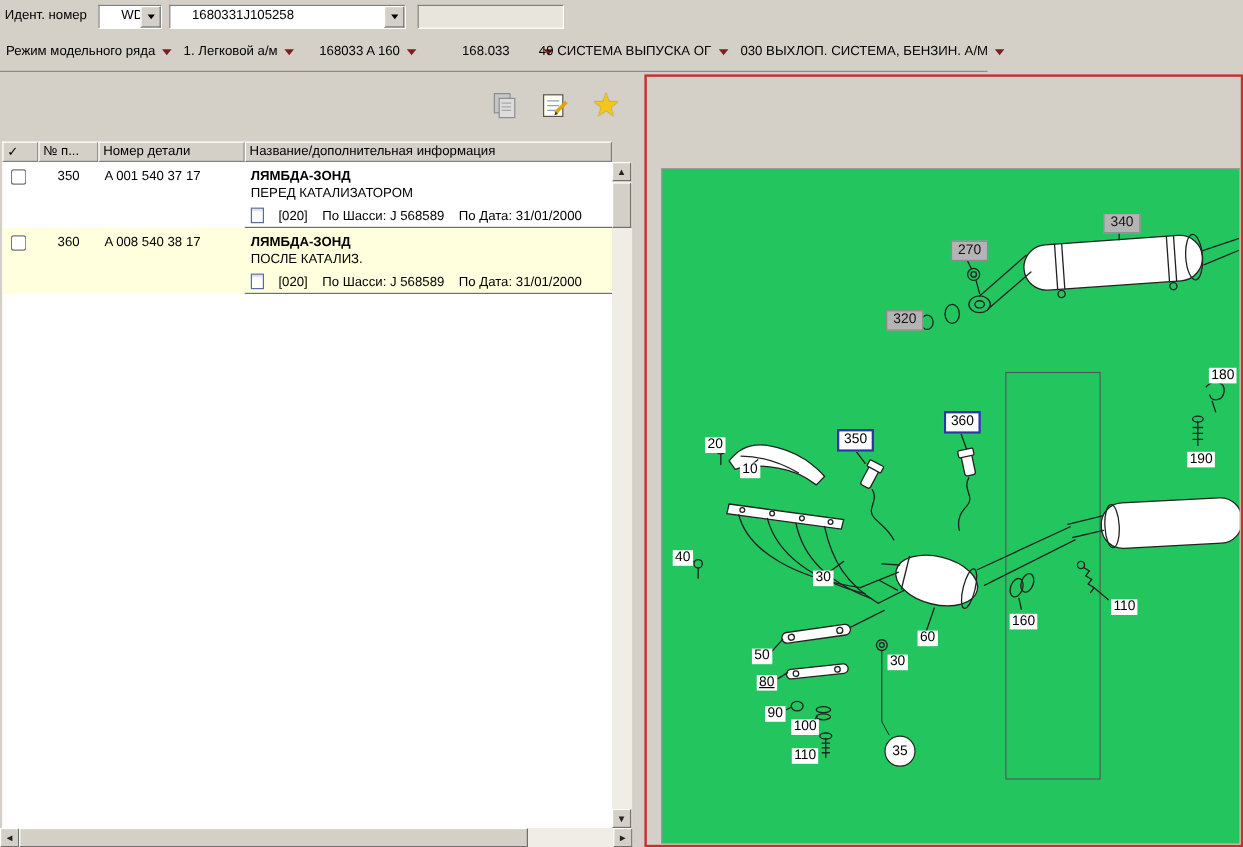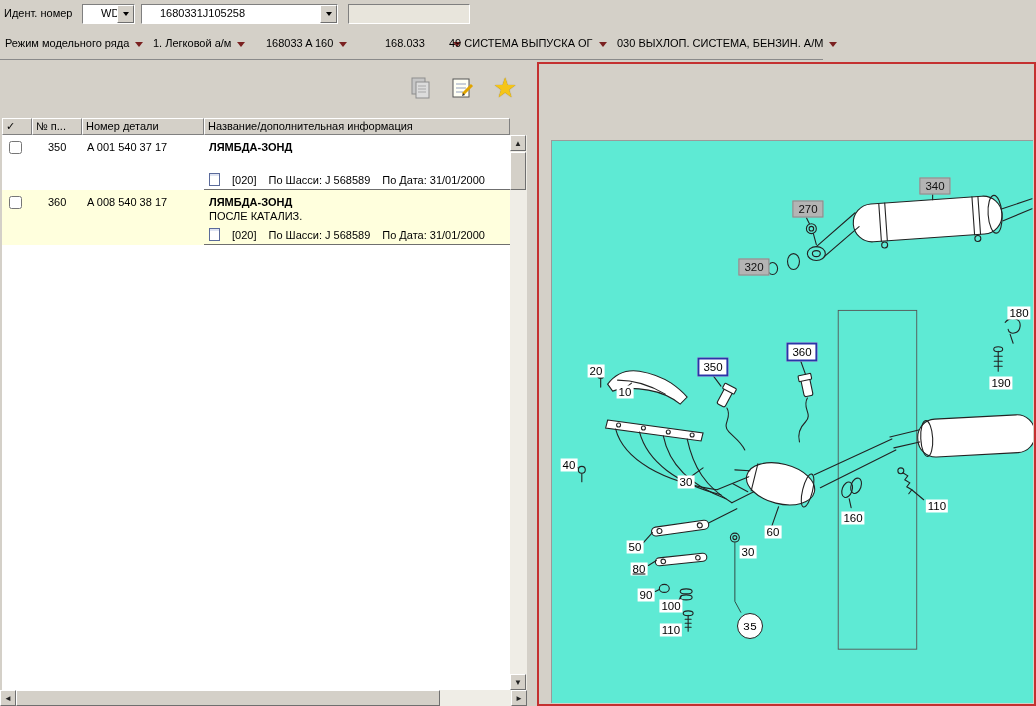--- a/index.html
+++ b/index.html
@@ -85,34 +85,34 @@
 
   
   .splitter { position:absolute; left:527px; top:60px; width:10px; height:646px; background:#d4d0c8; cursor:col-resize; }
 
   
   .panel-right {
     position:absolute; left:537px; top:62px; width:499px; height:644px;
     background:#d4d0c8; border:2px solid #c43030;
   }
   .diagram-canvas {
-    position:absolute; left:12px; top:76px; right:1px; bottom:1px; background:#5eead4;
+    position:absolute; left:12px; top:76px; right:1px; bottom:1px; background:#22c55e;
     border-left:1px solid #9a9a9a; border-top:1px solid #9a9a9a;
   }
   .diagram-canvas svg { position:absolute; left:0; top:0; width:100%; height:100%; }
 
   .co {
     position:absolute; transform:translate(-50%,-50%); background:#fff;
     font-size:11.5px; line-height:13px; padding:0 2px; white-space:nowrap; cursor:pointer;
   }
   .co.gray { background:#b4b4b4; border:1px solid #8a8a8a; padding:1px 5px; color:#111; }
   .co.boxed { border:2px solid #2a35a8; padding:1px 4px; }
   .co.circled {
     width:26px; height:26px; border:1.3px solid #222; border-radius:50%;
-    display:flex; align-items:center; justify-content:center; padding:0;font-family:Liberation Mono, monospace;
+    display:flex; align-items:center; justify-content:center; padding:0;
   }
 </style>
 </head>
 <body>
 
 <div class="topbar">
   <span class="topbar-label">Идент. номер</span>
   <div class="combo" style="left:82px; width:53px;">
     <div class="combo-text">WDB</div>
     <div class="combo-btn">
@@ -173,20 +173,21 @@
     </div>
 
     <div class="tbody">
 
       <div class="trow">
         <span class="cell-check"><input type="checkbox" style=""></span>
         <span class="cell-pos">350</span>
         <span class="cell-part">A 001 540 37 17</span>
         <div class="cell-name">
           <div class="pname">ЛЯМБДА-ЗОНД</div>
+          <div class="pdesc">ПЕРЕД КАТАЛИЗАТОРОМ</div>
           <div class="detail-line">
             <span class="doc-icon"></span>
             <span>[020]</span>
             <span>По Шасси: J 568589</span>
             <span>По Дата: 31/01/2000</span>
           </div>
         </div>
       </div>
 
       <div class="trow hl">

